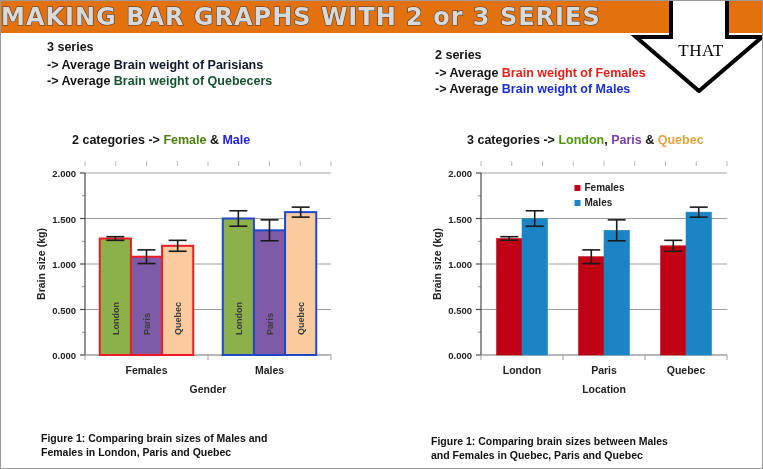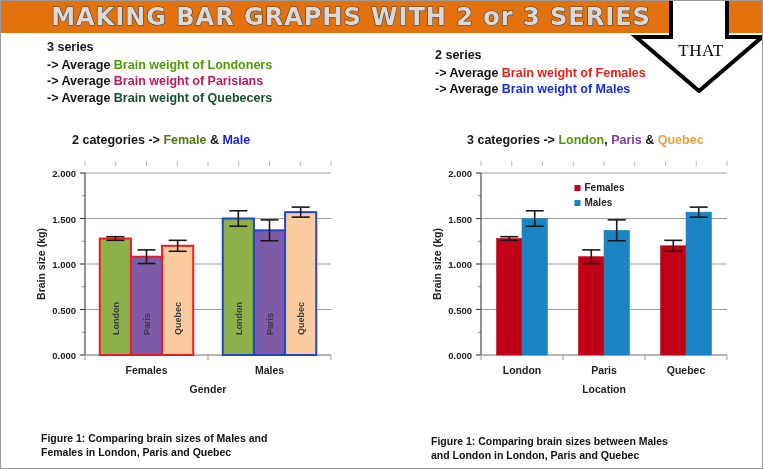--- a/index.html
+++ b/index.html
@@ -13,21 +13,21 @@
     box-sizing:border-box;
   }
 
   
   #title-banner{
     position:absolute;left:0;top:0;width:763px;height:32px;
     background:#E2710E;
   }
   #title-text{
     position:absolute;left:0;top:1px;width:700px;height:30px;
-    text-align:center;
+    text-align:left;
     font-family:"DejaVu Sans", sans-serif;
     font-size:24px;font-weight:bold;letter-spacing:1px;
     color:#d9d9d9;
     -webkit-text-stroke:1.1px #3a3a3a;
     paint-order:stroke fill;
     line-height:30px;
     white-space:nowrap;
   }
 
   
@@ -43,21 +43,21 @@
     letter-spacing:0.5px;
   }
 
   
   .series-block{position:absolute;font-size:12.5px;font-weight:bold;color:#151515;line-height:16.5px;}
   #series-left{left:46px;top:38px;}
   #series-right{left:434px;top:46px;}
   .series-head{margin-bottom:1px;}
   .series-line{white-space:nowrap;}
   .c-green{color:#4E9A06;}
-  .c-purple{color:#be185d;}
+  .c-purple{color:#0f172a;}
   .c-orange{color:#14532d;}
   .c-red{color:#E8201A;}
   .c-blue{color:#1A2ED6;}
 
   
   .cat-caption{
     position:absolute;font-size:12.5px;font-weight:bold;color:#151515;white-space:nowrap;
   }
   #cat-left{left:71px;top:132px;}
   #cat-right{left:466px;top:132px;}
@@ -89,23 +89,20 @@
 
 <div id="that-arrow">
   <svg width="140" height="92" viewBox="0 0 140 92">
     <polygon points="42,-4 42,36 7,36 70,90 133,36 98,36 98,-4" fill="#ffffff" stroke="#000000" stroke-width="4" stroke-linejoin="miter"></polygon>
   </svg>
 </div>
 <div id="that-label">THAT</div>
 
 <div id="series-left" class="series-block">
   <div class="series-head">3 series</div>
-  <div class="series-line">
-    <span>-&gt; Average </span><span class="c-green">Brain weight of Londoners</span>
-  </div>
   <div class="series-line">
     <span>-&gt; Average </span><span class="c-purple">Brain weight of Parisians</span>
   </div>
   <div class="series-line">
     <span>-&gt; Average </span><span class="c-orange">Brain weight of Quebecers</span>
   </div>
 </div>
 
 <div id="series-right" class="series-block">
   <div class="series-head">2 series</div>
@@ -298,14 +295,14 @@
     </svg>
 </div>
 
 <div id="fig-left" class="fig-caption">
   <div>Figure 1: Comparing brain sizes of Males and</div>
   <div>Females in London,  Paris and Quebec</div>
 </div>
 
 <div id="fig-right" class="fig-caption">
   <div>Figure 1: Comparing  brain sizes between Males</div>
-  <div>and London in London,  Paris and Quebec</div>
+  <div>and Females in Quebec,  Paris and Quebec</div>
 </div>
 
 </body></html>

